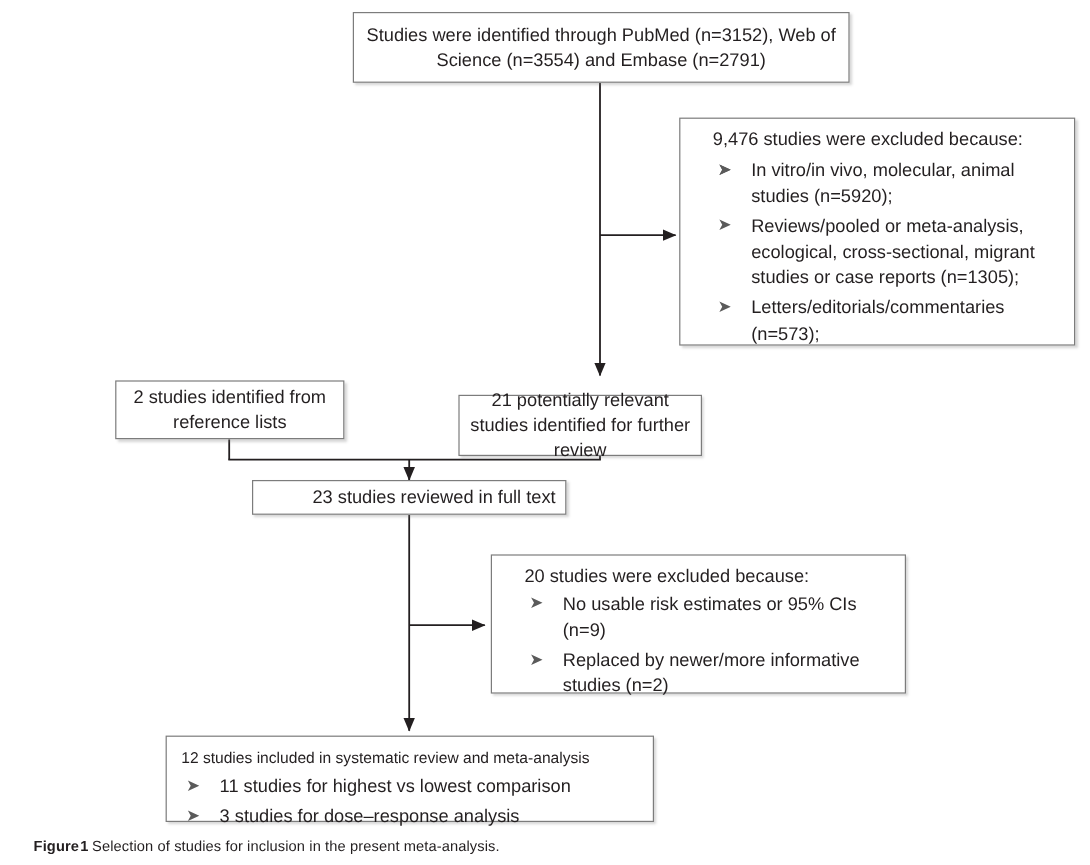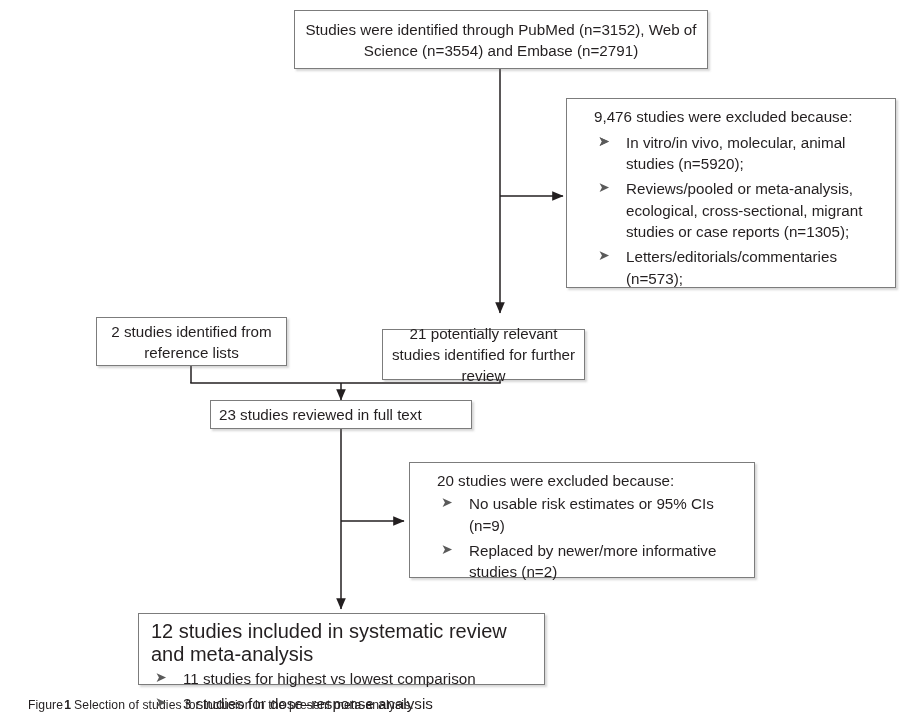--- a/index.html
+++ b/index.html
@@ -25,21 +25,21 @@
     position: absolute;
     box-sizing: border-box;
     border: 1.2px solid #7c7c7c;
     background: #ffffff;
     box-shadow: 2px 2px 2px rgba(120,120,120,0.30);
     z-index: 3;
   }
   .box-center {
     display: flex;
     align-items: center;
-    justify-content: flex-start;
+    justify-content: flex-end;
     text-align: center;
   }
   .box-center .txt {
     font-size: 15.2px;
     line-height: 21px;
     padding: 0 8px;
   }
   .box-list {
     padding: 7px 9px 6px 27px;
   }
@@ -63,21 +63,21 @@
   ul.bullets li:last-child { margin-bottom: 0; }
   ul.bullets li .bullet-icon {
     position: absolute;
     left: 4px;
     top: -1px;
     font-size: 14px;
     color: #5a5a5a;
     line-height: 21.5px;
   }
   .final-lead {
-    font-size: 20px;
+    font-size: 13px;
     line-height: 23px;
     margin-bottom: 2px;
   }
   .final-list li {
     padding-left: 30px;
     line-height: 22px;
     margin-bottom: 0px;
   }
   .final-list li .bullet-icon {
     left: 5px;
@@ -86,21 +86,21 @@
   }
   .caption {
     position: absolute;
     left: 28px;
     top: 698px;
     font-size: 12.2px;
     letter-spacing: 0.1px;
     color: #231f20;
   }
   .caption .cap-label {
-    font-weight: normal;
+    font-weight: bold;
   }
   .caption .cap-num {
     font-weight: bold;
     padding: 0 3px 0 1px;
   }
   svg.connectors {
     position: absolute;
     left: 0; top: 0;
     width: 908px;
     height: 721px;

